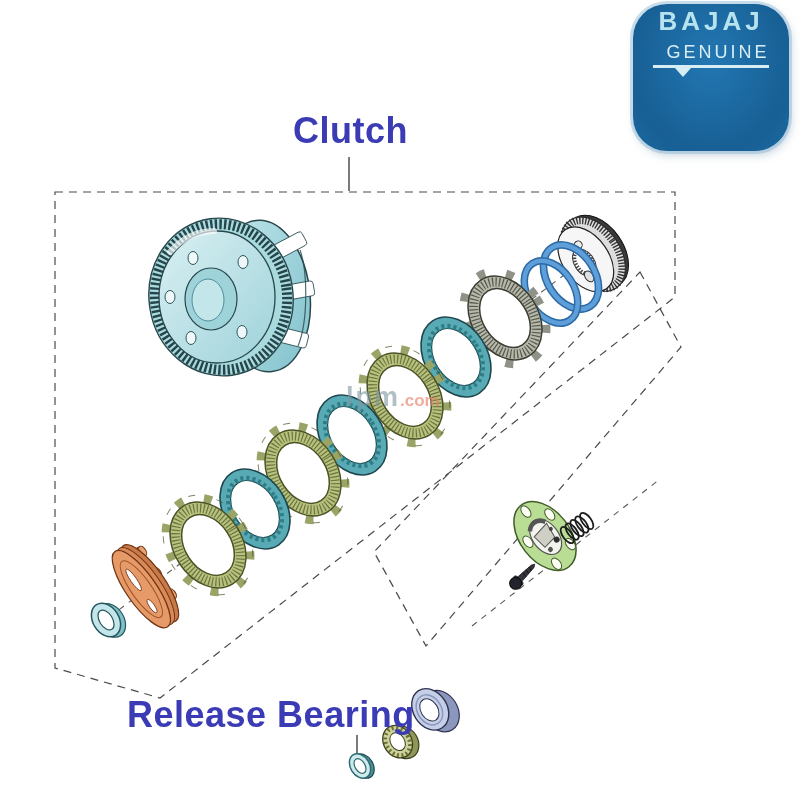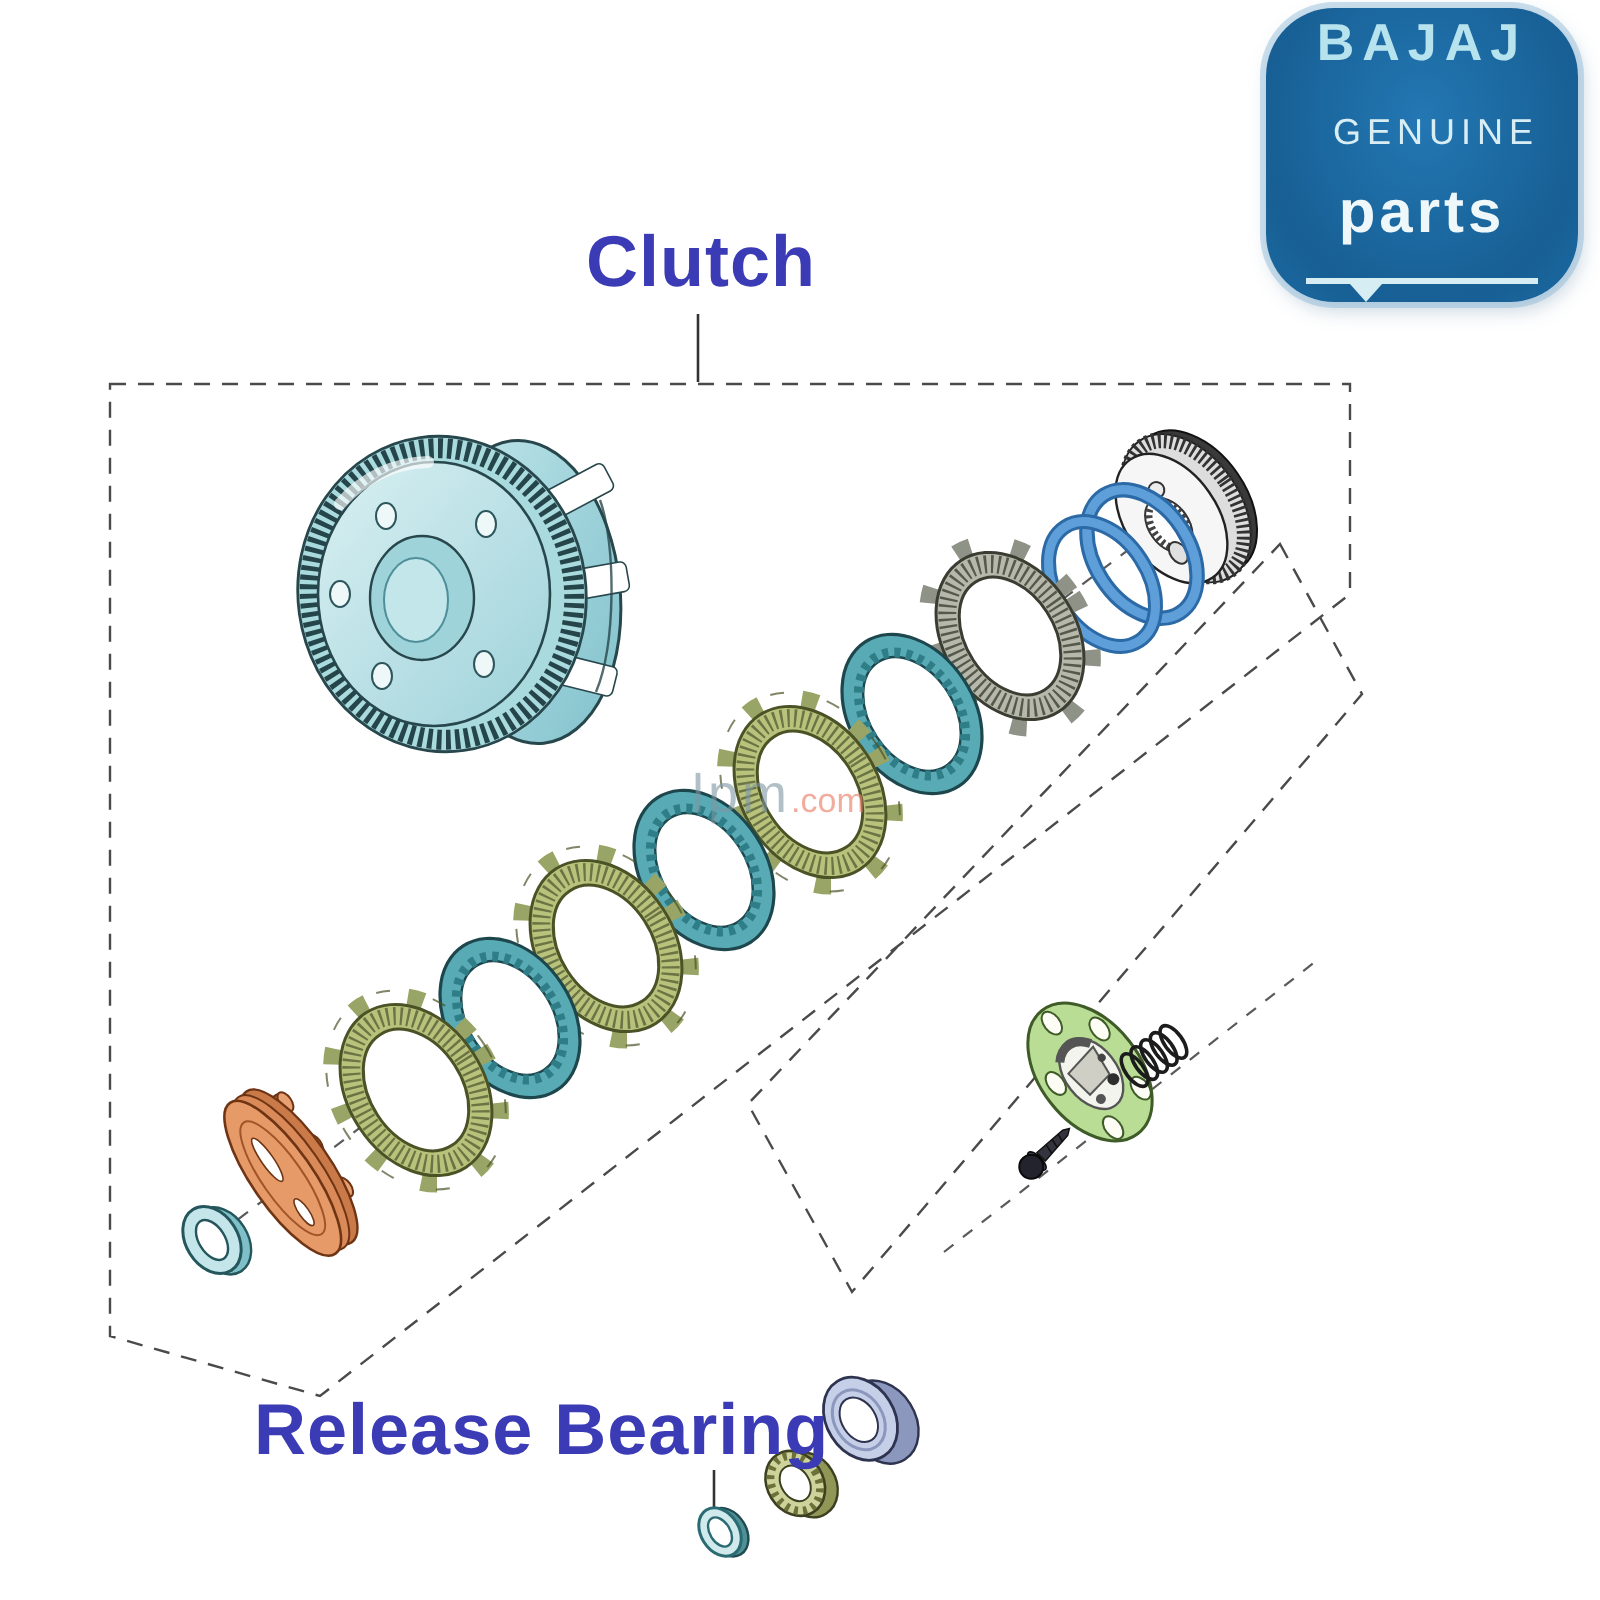--- a/index.html
+++ b/index.html
@@ -2,27 +2,27 @@
 <html><head>
 <meta charset="utf-8">
 <style>
   html,body{margin:0;padding:0;background:#fff;}
   .stage{position:relative;width:800px;height:800px;background:#ffffff;overflow:hidden;
          font-family:"Liberation Sans",sans-serif;}
   .diagram-svg{position:absolute;left:0;top:0;}
   .lbl{position:absolute;color:#3b3bb5;font-weight:bold;letter-spacing:0.5px;}
   .lbl-clutch{left:293px;top:110px;font-size:36px;}
   .lbl-release{left:127px;top:694px;font-size:36px;}
-  .wm{position:absolute;left:346px;top:382px;font-weight:normal;white-space:nowrap;}
+  .wm{position:absolute;left:346px;top:382px;font-weight:bold;white-space:nowrap;}
   .wm-name{font-size:27px;color:rgba(125,150,162,0.60);letter-spacing:2px;}
   .wm-tld{font-size:17px;color:rgba(235,128,105,0.65);}
   .logo{position:absolute;left:633px;top:4px;width:156px;height:147px;border-radius:34px;
         background:radial-gradient(ellipse at 50% 38%, #2377b3 0%, #175f94 72%, #1b6aa1 100%);
         box-shadow:0 0 0 3px rgba(140,185,215,0.45), 2px 4px 10px rgba(90,130,160,0.35);
-        display:flex;flex-direction:column;align-items:center;justify-content:space-between;}
+        display:flex;flex-direction:column;align-items:center;justify-content:flex-start;}
   .logo-brand{font-size:26px;font-weight:bold;color:#b7e3ef;letter-spacing:4px;margin-top:2px;}
   .logo-genuine{font-size:18px;color:#d8eef4;letter-spacing:3px;margin-top:5px;margin-left:14px;}
   .logo-parts{font-size:30px;font-weight:bold;color:#eef8fb;letter-spacing:2px;line-height:1.05;}
   .logo-underline{width:116px;border-top:3px solid #d6edf4;margin-top:2px;}
   .logo-arrow{width:0;height:0;border-left:8px solid transparent;border-right:8px solid transparent;
               border-top:9px solid #d6edf4;margin-left:22px;}
 </style>
 </head>
 <body>
 
@@ -186,19 +186,18 @@
 <div class="wm">
   <span class="wm-name">lpm</span><span class="wm-tld">.com</span>
 </div>
 
 <div class="lbl lbl-clutch">Clutch</div>
 <div class="lbl lbl-release">Release Bearing</div>
 
 <div class="logo">
   <div class="logo-brand">BAJAJ</div>
   <div class="logo-genuine">GENUINE</div>
-  <div class="logo-parts">parts</div>
   <div class="logo-underline">
     <div class="logo-arrow"></div>
   </div>
 </div>
 
 </div>
 
 </body></html>

